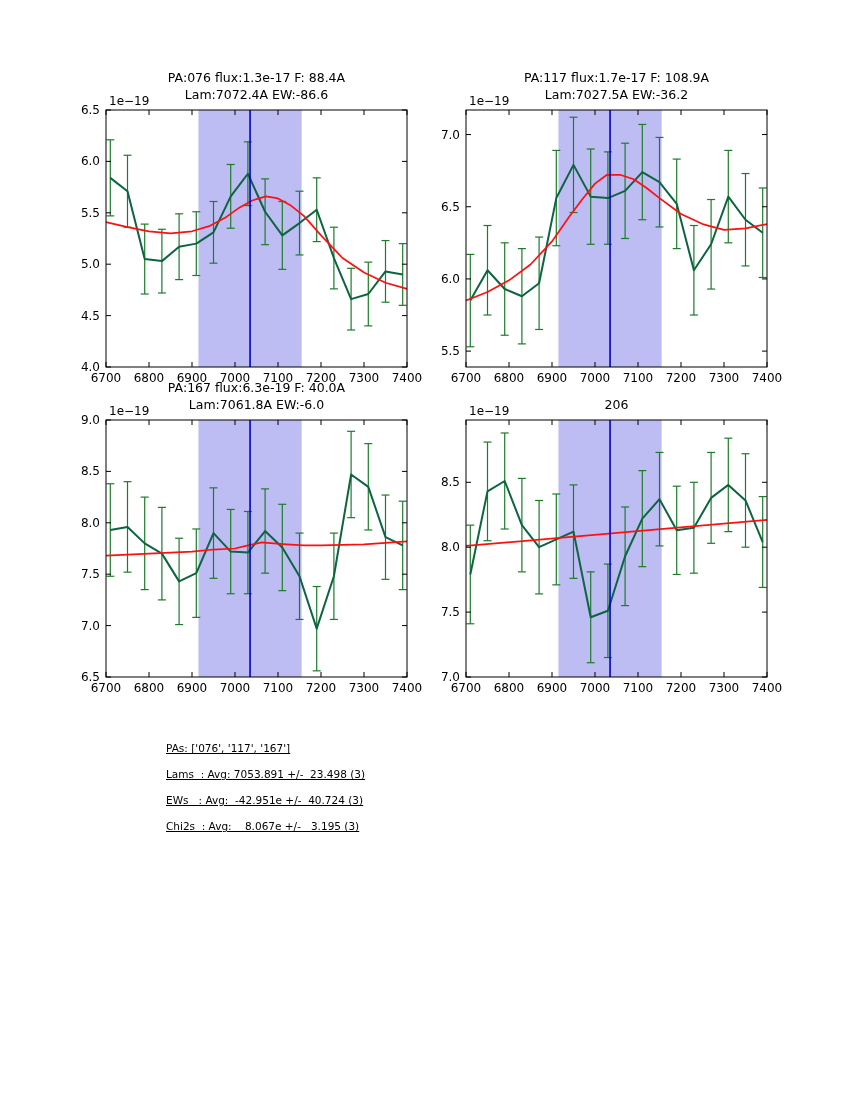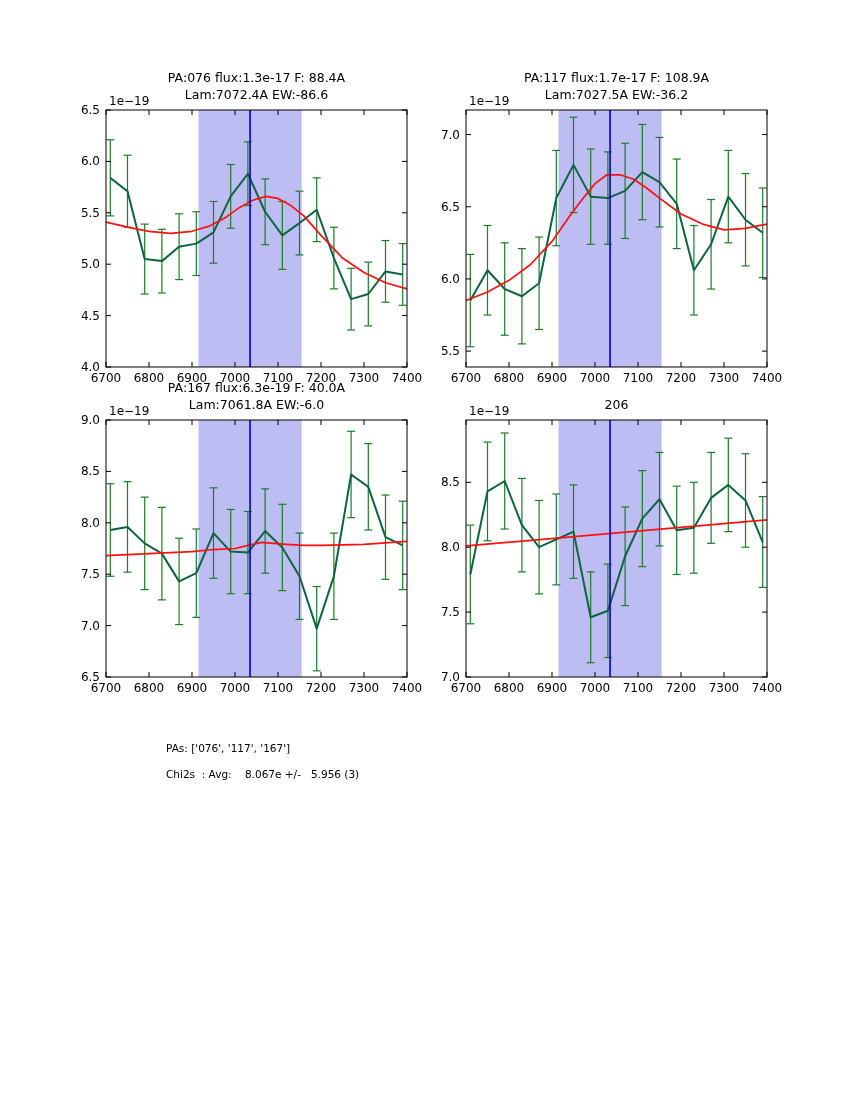--- a/index.html
+++ b/index.html
@@ -23,20 +23,21 @@
   }
   .summary {
     position: absolute;
     left: 166px; top: 735px;
   }
   .summary .line {
     font-size: 10.5px;
     line-height: 26px;
     color: #000000;
     white-space: pre;
+    text-decoration: underline;
   }
 </style>
 </head>
 <body>
 
 <div class="figure">
   <svg class="chart" id="chart-0" width="420" height="352" viewBox="0 0 420 352" style="left: 46px; top: 48px;">
       <g>
         <rect x="152.45" y="62" width="103.20000000000002" height="257" fill="#bdbdf4"></rect>
       </g>
@@ -507,15 +508,17 @@
         <text x="54" y="128.30303030303034" text-anchor="end" font-size="12">8.5</text>
       </g>
       <g>
         <text x="210.5" y="51" text-anchor="middle" font-size="12.5">206</text>
       </g>
       <text x="63" y="57" text-anchor="start" font-size="12">1e−19</text>
     </svg>
 
   <div class="summary">
     <div class="line">PAs: ['076', '117', '167']</div>
-    <div class="line">Chi2s  : Avg:    8.067e +/-   5.956 (3)</div>
+    <div class="line">Lams  : Avg: 7053.891 +/-  23.498 (3)</div>
+    <div class="line">EWs   : Avg:  -42.951e +/-  40.724 (3)</div>
+    <div class="line">Chi2s  : Avg:    8.067e +/-   3.195 (3)</div>
   </div>
 </div>
 
 </body></html>

